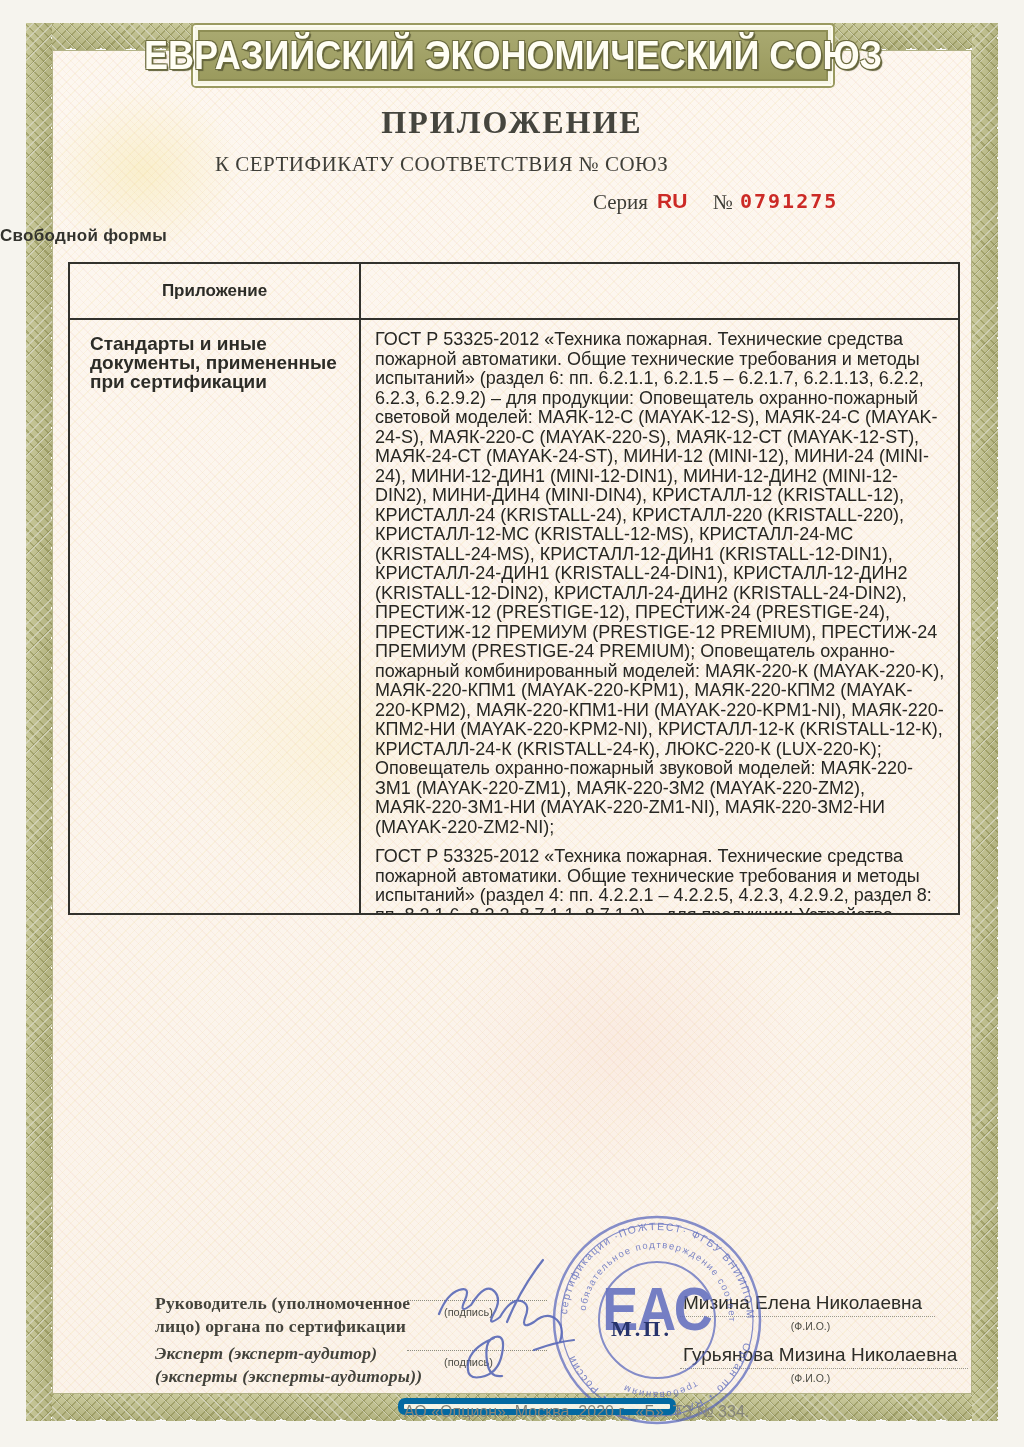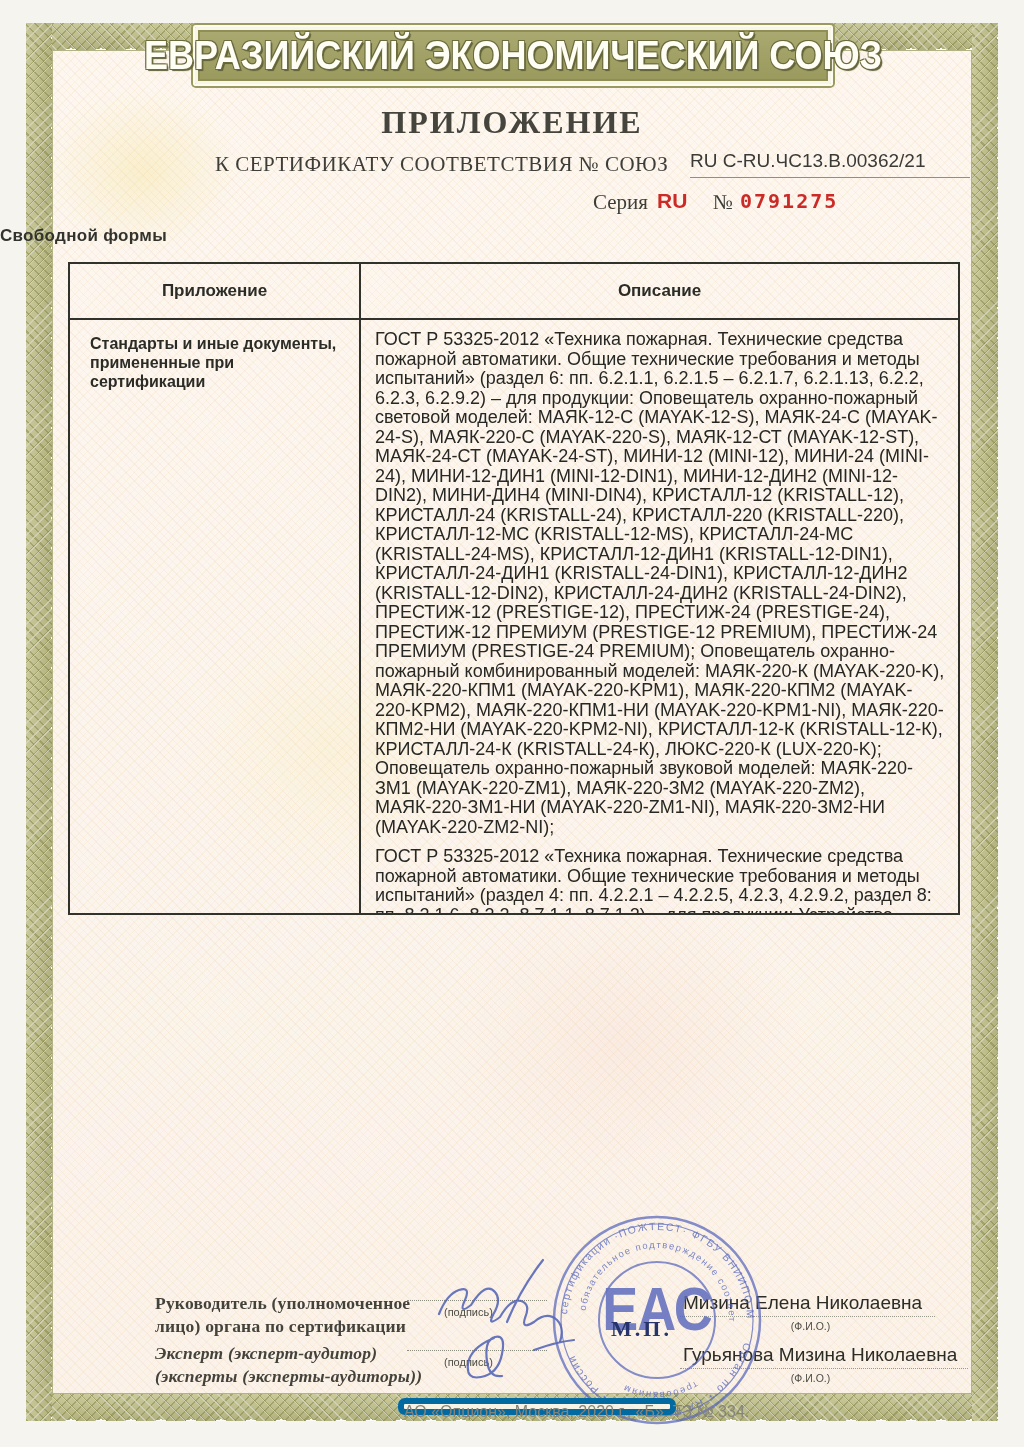--- a/index.html
+++ b/index.html
@@ -107,21 +107,21 @@
   }
   .t-head{display:flex;border-bottom:2px solid #32322d;height:56px;}
   .t-body{display:flex;flex:1;overflow:hidden;}
   .col-app{width:291px;border-right:2px solid #32322d;}
   .col-desc{flex:1;}
   .t-head .col-app,.t-head .col-desc{
     display:flex;align-items:center;justify-content:center;
     font-weight:700;font-size:17px;color:#2c2c27;
   }
   .app-cell{
-    padding:14px 14px 0 20px;font-weight:700;font-size:16px;line-height:19px;color:#2c2c27;
+    padding:14px 14px 0 20px;font-weight:700;font-size:19px;line-height:19px;color:#2c2c27;
   }
   .desc-cell{padding:10px 12px 0 14px;font-size:18px;line-height:19.5px;color:#272723;}
   .desc-cell p{margin:0 0 10px 0;}
   
   .sig-label{
     position:absolute;font-family:"Liberation Serif",serif;font-weight:600;
     font-size:17.5px;line-height:23px;color:#43433c;width:300px;letter-spacing:.2px;
   }
   .sig-label.head{left:155px;top:1292px;}
   .sig-label.expert{left:155px;top:1342px;font-style:italic;}
@@ -168,35 +168,33 @@
   <div class="strip v right"></div>
 
   <div class="inner"></div>
 
   <div class="banner">
     <div class="banner-text">ЕВРАЗИЙСКИЙ ЭКОНОМИЧЕСКИЙ СОЮЗ</div>
   </div>
 
   <div class="doc-title">ПРИЛОЖЕНИЕ</div>
   <div class="subtitle">К СЕРТИФИКАТУ СООТВЕТСТВИЯ № СОЮЗ</div>
-  <div class="cert-number">RU C-RU.ЧС13.В.00362/21</div>
 
   <div class="series-row">
     <span class="series-label">Серия</span>
     <span class="series-value">RU</span>
     <span class="number-sign">№</span>
     <span class="blank-number">0791275</span>
   </div>
 
   <div class="form-type">Свободной формы</div>
 
   <div class="appendix-table">
     <div class="t-head">
       <div class="col-app">Приложение</div>
-      <div class="col-desc">Описание</div>
     </div>
     <div class="t-body">
       <div class="col-app app-cell">Стандарты и иные документы, примененные при сертификации</div>
       <div class="col-desc desc-cell">
         <p>ГОСТ Р 53325-2012 «Техника пожарная. Технические средства пожарной автоматики. Общие технические требования и методы испытаний» (раздел 6: пп. 6.2.1.1, 6.2.1.5 – 6.2.1.7, 6.2.1.13, 6.2.2, 6.2.3, 6.2.9.2) – для продукции: Оповещатель охранно-пожарный световой моделей: МАЯК-12-С (MAYAK-12-S), МАЯК-24-С (MAYAK-24-S), МАЯК-220-С (MAYAK-220-S), МАЯК-12-СТ (MAYAK-12-ST), МАЯК-24-СТ (MAYAK-24-ST), МИНИ-12 (MINI-12), МИНИ-24 (MINI-24), МИНИ-12-ДИН1 (MINI-12-DIN1), МИНИ-12-ДИН2 (MINI-12-DIN2), МИНИ-ДИН4 (MINI-DIN4), КРИСТАЛЛ-12 (KRISTALL-12), КРИСТАЛЛ-24 (KRISTALL-24), КРИСТАЛЛ-220 (KRISTALL-220), КРИСТАЛЛ-12-МС (KRISTALL-12-MS), КРИСТАЛЛ-24-МС (KRISTALL-24-MS), КРИСТАЛЛ-12-ДИН1 (KRISTALL-12-DIN1), КРИСТАЛЛ-24-ДИН1 (KRISTALL-24-DIN1), КРИСТАЛЛ-12-ДИН2 (KRISTALL-12-DIN2), КРИСТАЛЛ-24-ДИН2 (KRISTALL-24-DIN2), ПРЕСТИЖ-12 (PRESTIGE-12), ПРЕСТИЖ-24 (PRESTIGE-24), ПРЕСТИЖ-12 ПРЕМИУМ (PRESTIGE-12 PREMIUM), ПРЕСТИЖ-24 ПРЕМИУМ (PRESTIGE-24 PREMIUM); Оповещатель охранно-пожарный комбинированный моделей: МАЯК-220-К (MAYAK-220-K), МАЯК-220-КПМ1 (MAYAK-220-KPM1), МАЯК-220-КПМ2 (MAYAK-220-KPM2), МАЯК-220-КПМ1-НИ (MAYAK-220-KPM1-NI), МАЯК-220-КПМ2-НИ (MAYAK-220-KPM2-NI), КРИСТАЛЛ-12-К (KRISTALL-12-К), КРИСТАЛЛ-24-К (KRISTALL-24-К), ЛЮКС-220-К (LUX-220-K); Оповещатель охранно-пожарный звуковой моделей: МАЯК-220-ЗМ1 (MAYAK-220-ZM1), МАЯК-220-ЗМ2 (MAYAK-220-ZM2), МАЯК-220-ЗМ1-НИ (MAYAK-220-ZM1-NI), МАЯК-220-ЗМ2-НИ (MAYAK-220-ZM2-NI);</p>
         <p>ГОСТ Р 53325-2012 «Техника пожарная. Технические средства пожарной автоматики. Общие технические требования и методы испытаний» (раздел 4: пп. 4.2.2.1 – 4.2.2.5, 4.2.3, 4.2.9.2, раздел 8: пп. 8.2.1.6, 8.2.2, 8.7.1.1, 8.7.1.2) – для продукции: Устройство контроля шлейфа МАЯК-ШС1 (MAYAK-SHS1).</p>
       </div>
     </div>
   </div>
 

